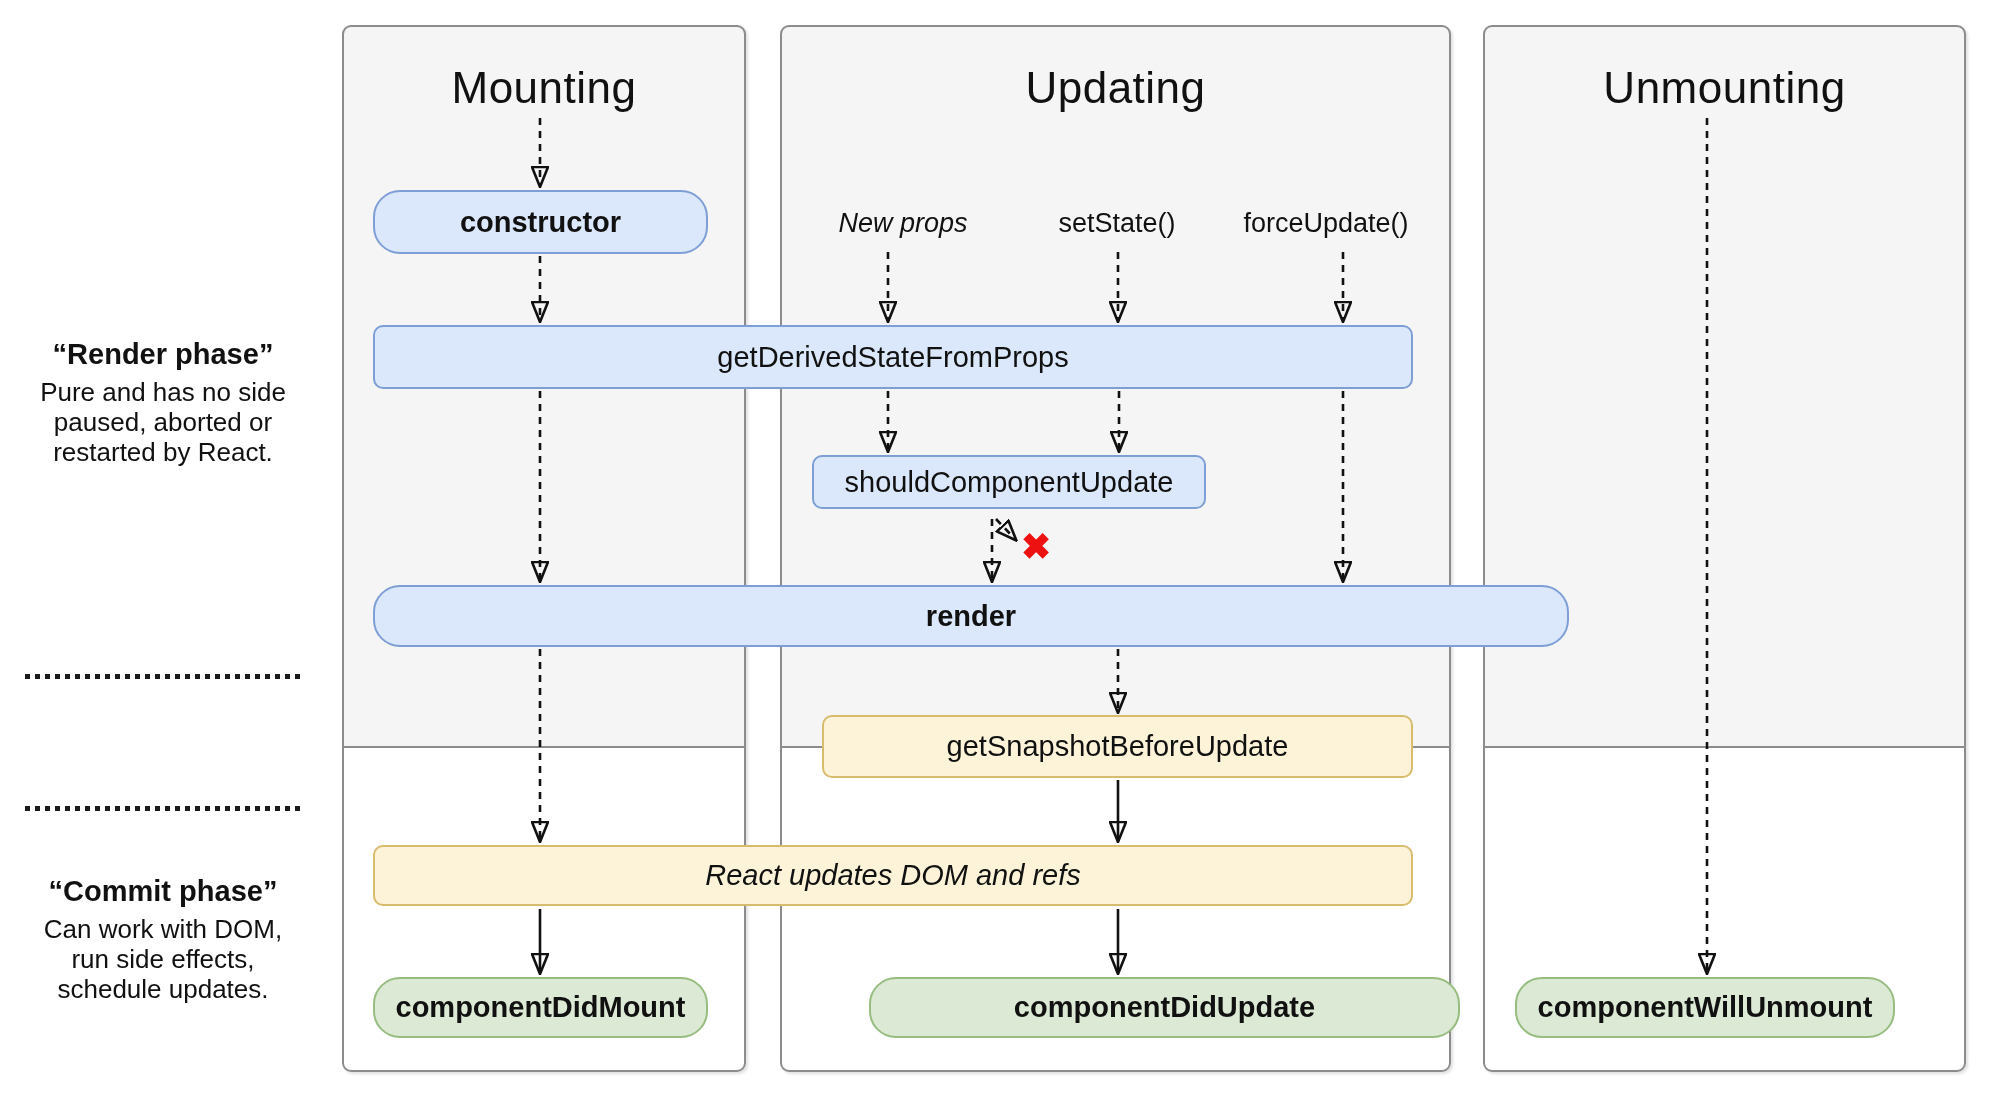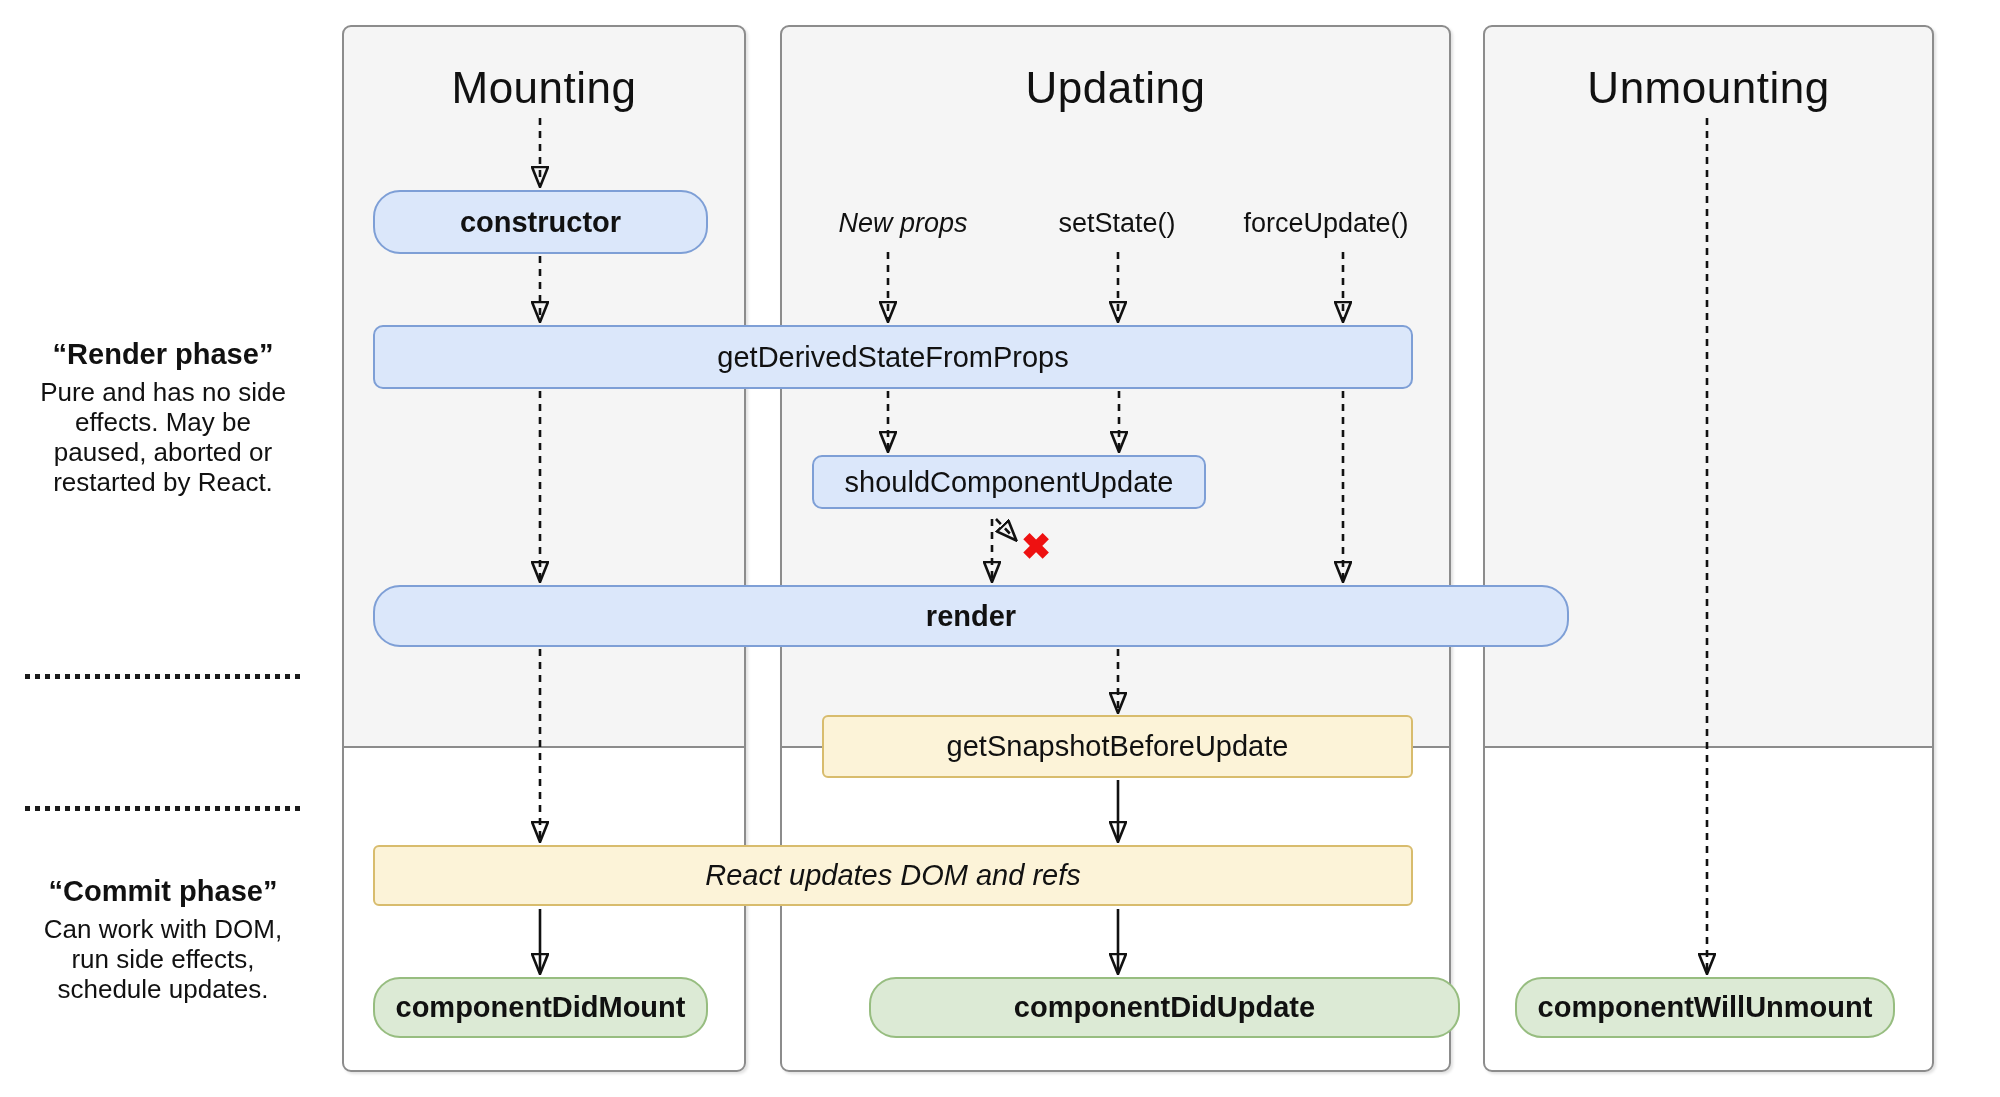--- a/index.html
+++ b/index.html
@@ -25,21 +25,21 @@
   .panel .title{
     position:absolute; top:36px; left:0; width:100%; text-align:center;
     font-size:44px; font-weight:500; letter-spacing:0.5px;
   }
   .node{
     position:absolute; display:flex; align-items:center; justify-content:center;
     border-radius:10px; border:2px solid; font-size:29px; box-sizing:border-box;
     text-align:center;
   }
   .node.blue{background:var(--blue-fill); border-color:var(--blue-border);}
-  .node.yellow{background:var(--yellow-fill); border-color:var(--yellow-border);border-radius:6px;}
+  .node.yellow{background:var(--yellow-fill); border-color:var(--yellow-border);}
   .node.green{background:var(--green-fill); border-color:var(--green-border);}
   .node.bold{font-weight:700;border-radius:27px;}
   .node.italic{font-style:italic;}
   .trigger{
     position:absolute; transform:translateX(-50%); font-size:27px; white-space:nowrap;
   }
   .trigger.italic{font-style:italic;}
   .note{
     position:absolute; left:13px; width:300px; text-align:center;
   }
@@ -58,21 +58,20 @@
   svg.arrows .dash{stroke-dasharray:7 6;}
 </style>
 </head>
 <body>
 
 <div class="stage">
 
   <div class="note" style="top:338px">
     <div class="note-title">“Render phase”</div>
     <div class="note-line">Pure and has no side</div>
-    <div class="note-line">effects. May be</div>
     <div class="note-line">paused, aborted or</div>
     <div class="note-line">restarted by React.</div>
   </div>
 
   <div class="separator" style="top:674px"></div>
 
 
   <div class="separator" style="top:806px"></div>
 
   <div class="note" style="top:875px">
@@ -85,21 +84,21 @@
   <div class="panel" style="left:342px; width:400px;">
     <div class="title">Mounting</div>
     <div class="divider"></div>
   </div>
 
   <div class="panel" style="left:780px; width:667px;">
     <div class="title">Updating</div>
     <div class="divider"></div>
   </div>
 
-  <div class="panel" style="left:1483px; width:447px;">
+  <div class="panel" style="left:1483px; width:447px;padding-left:32px;">
     <div class="title">Unmounting</div>
     <div class="divider"></div>
   </div>
 
   <div class="trigger italic" style="left:903px; top:208px;">New props</div>
   <div class="trigger" style="left:1117px; top:208px;">setState()</div>
   <div class="trigger" style="left:1326px; top:208px;">forceUpdate()</div>
 
   <svg class="arrows" width="2000" height="1097" viewBox="0 0 2000 1097">
     <defs>

